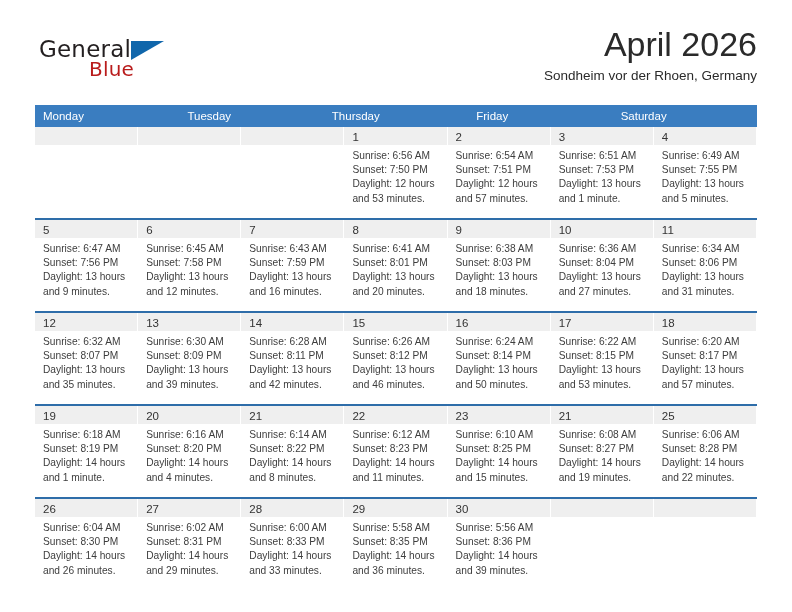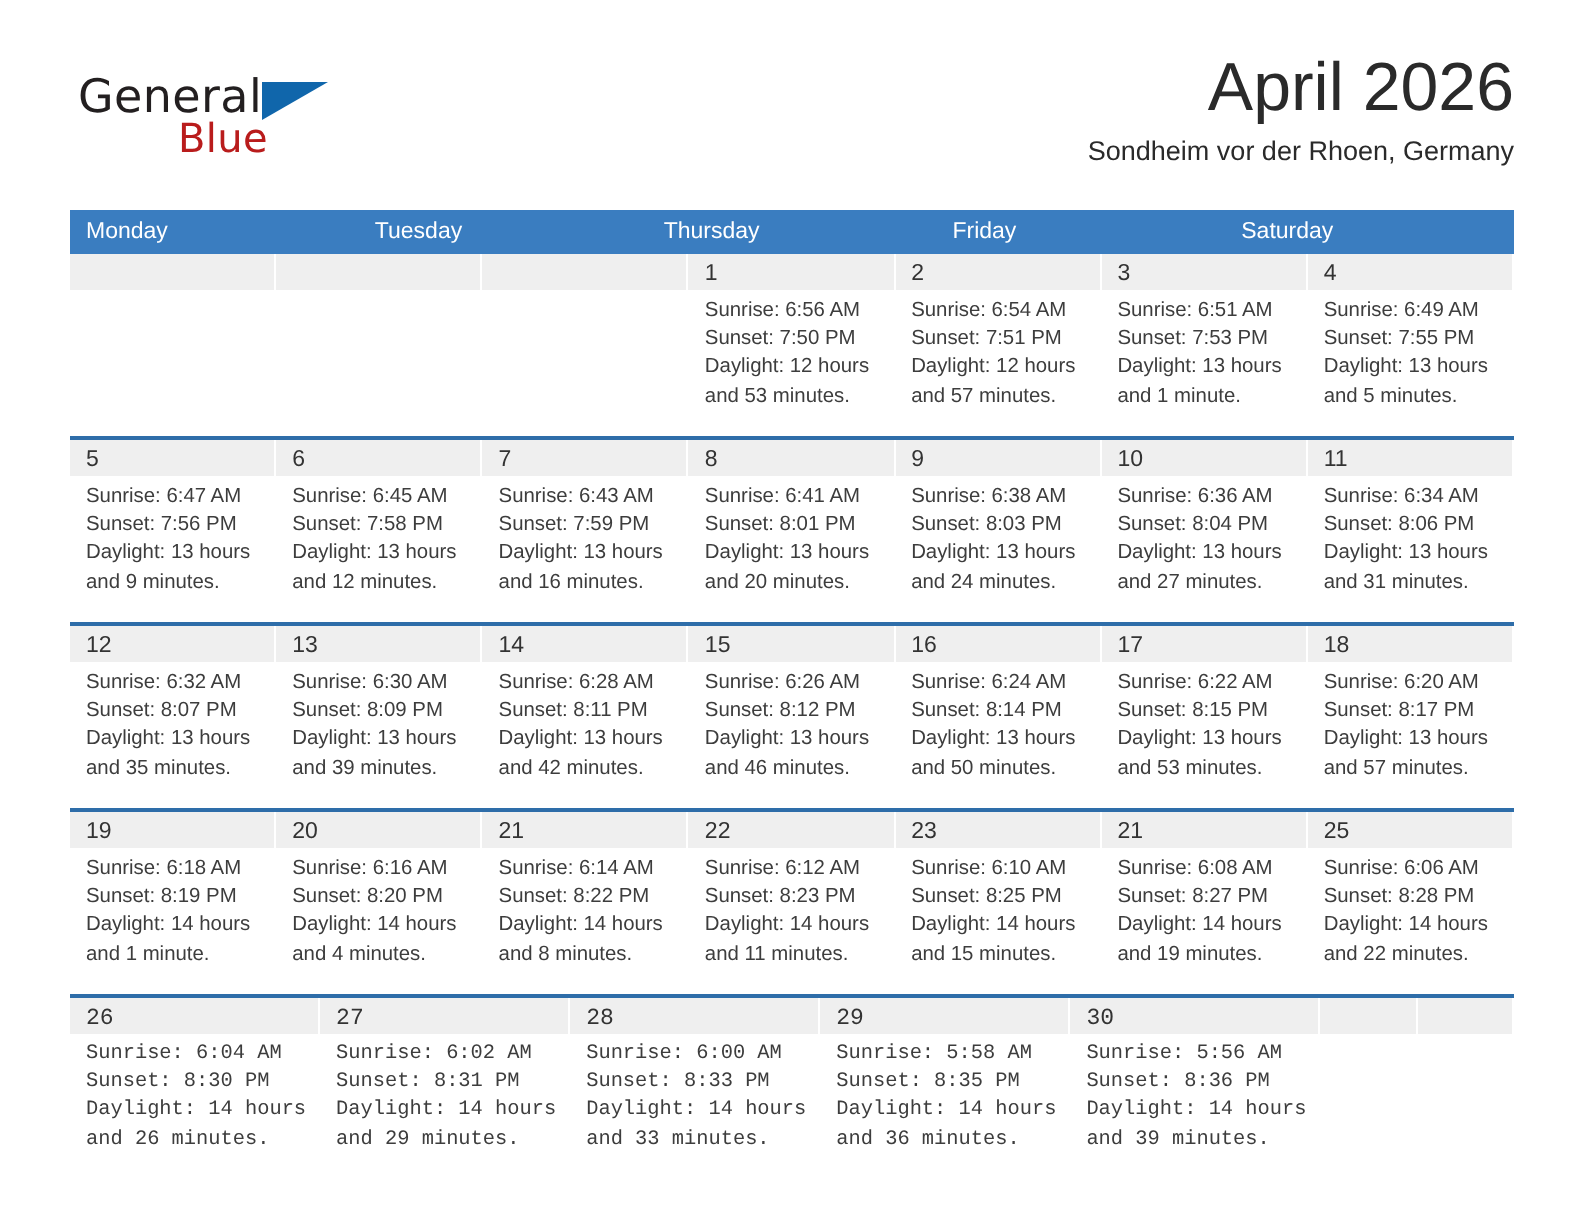--- a/index.html
+++ b/index.html
@@ -113,21 +113,20 @@
   .week {
     display: flex;
     border-bottom: 2px solid #2e6da9;
     background: #ffffff;
   }
   .week:first-of-type {
     border-top: none;
   }
   .week.last {
     border-bottom: none;
-    font-family: Liberation Mono, monospace;
   }
 
   .day {
     flex: 1 1 0;
     box-sizing: border-box;
     height: 91px;
     position: relative;
     background: #ffffff;
     border-right: 1px solid #ffffff;
   }
@@ -269,21 +268,21 @@
               <div>Daylight: 13 hours</div>
               <div>and 20 minutes.</div>
             </div>
           </div>
           <div class="day">
             <div class="datebar"><span class="day-num">9</span></div>
             <div class="day-info">
               <div>Sunrise: 6:38 AM</div>
               <div>Sunset: 8:03 PM</div>
               <div>Daylight: 13 hours</div>
-              <div>and 24 minutes.</div>
+              <div>and 18 minutes.</div>
             </div>
           </div>
           <div class="day">
             <div class="datebar"><span class="day-num">10</span></div>
             <div class="day-info">
               <div>Sunrise: 6:36 AM</div>
               <div>Sunset: 8:04 PM</div>
               <div>Daylight: 13 hours</div>
               <div>and 27 minutes.</div>
             </div>

